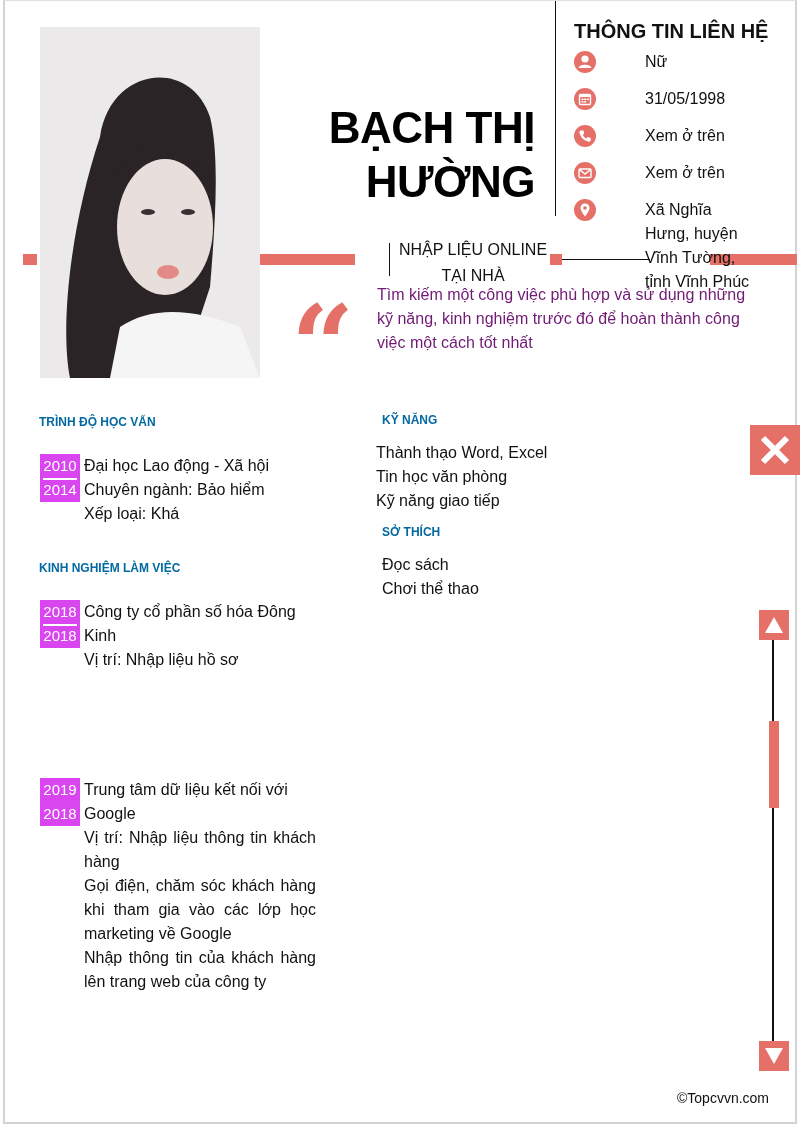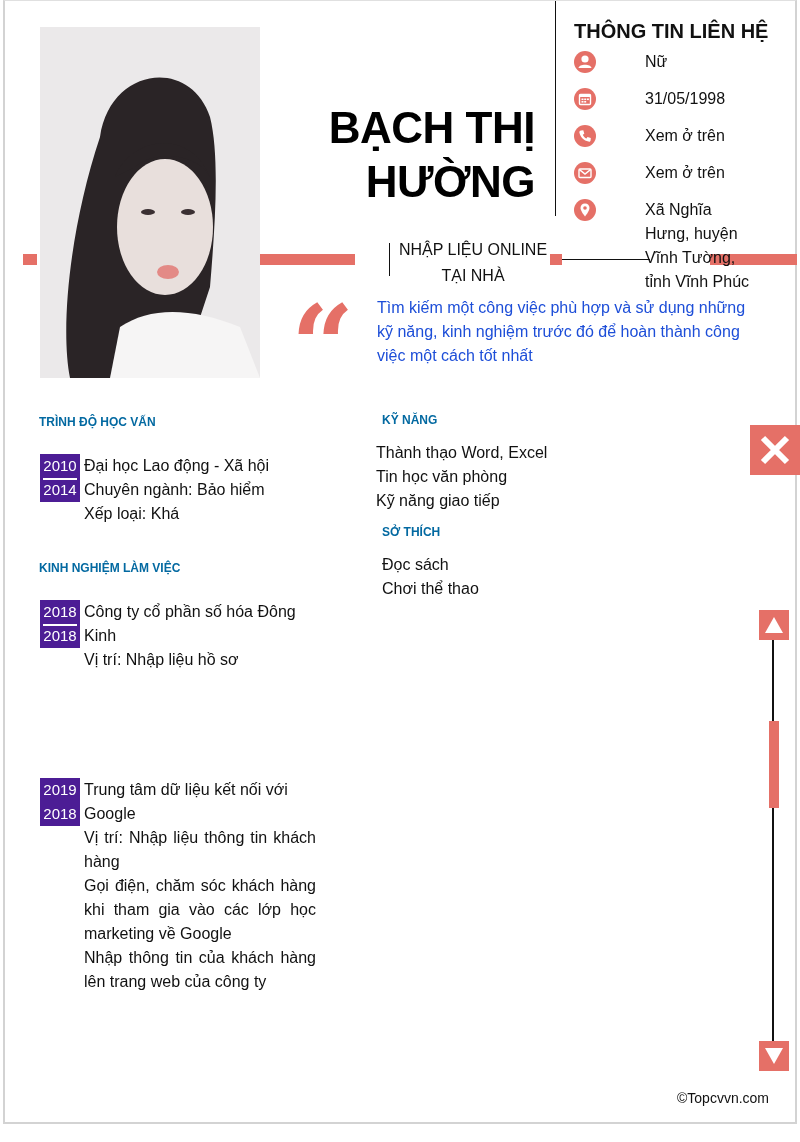--- a/index.html
+++ b/index.html
@@ -33,26 +33,26 @@
   }
   .contact-row .ic {
     width: 22px; height: 22px; border-radius: 50%; background: #e57067; flex: 0 0 22px;
     margin-right: 5px; margin-top: 1px; position: relative;
   }
   .quote-mark {
     left: 286px; top: 290px; font-size: 110px; line-height: 110px; color: #e57067;
     font-family: "DejaVu Serif", serif; font-weight: 700; letter-spacing: -6px;
   }
   .objective {
-    left: 372px; top: 295px; width: 372px; font-size: 16px; line-height: 24px; color: #1d4ed8;
+    left: 372px; top: 282px; width: 372px; font-size: 16px; line-height: 24px; color: #701a75;
   }
   .section-title { font-size: 12px; font-weight: 700; color: #0369a1; }
   .item-text { font-size: 16px; line-height: 24px; color: #111; }
   .year-badge {
-    width: 40px; background: #4c1d95; color: #fff; font-size: 15px; line-height: 24px; text-align: center;
+    width: 40px; background: #d946ef; color: #fff; font-size: 15px; line-height: 24px; text-align: center;
   }
   .year-badge .sep { height: 2px; background: #fff; margin: 0 3px; }
   .exp-desc { text-align: justify; }
   .close-btn {
     left: 745px; top: 424px; width: 50px; height: 50px; background: #e57067;
     display: flex; align-items: center; justify-content: center;
   }
   .scroll-btn {
     width: 30px; height: 30px; background: #e57067; display: flex; align-items: center; justify-content: center;
   }

